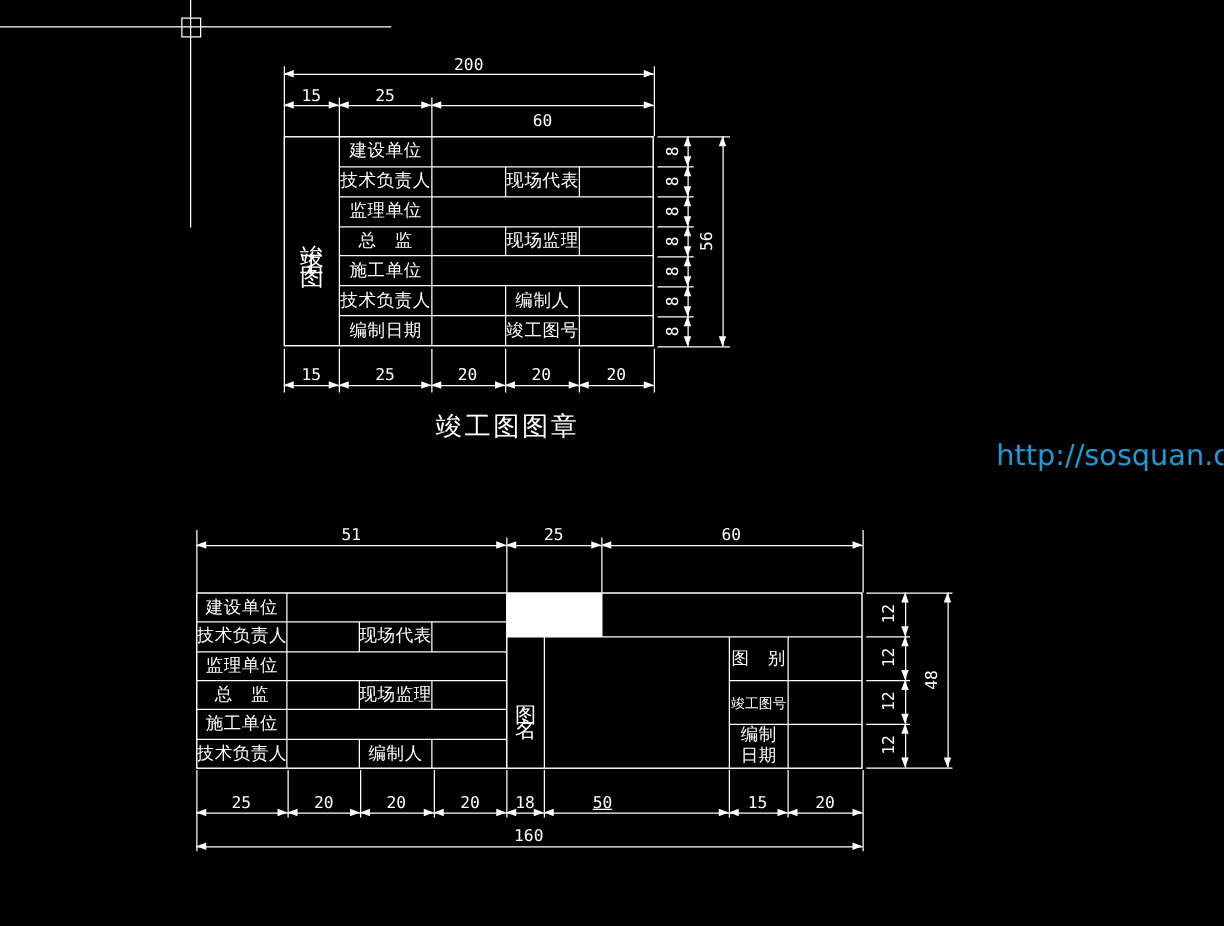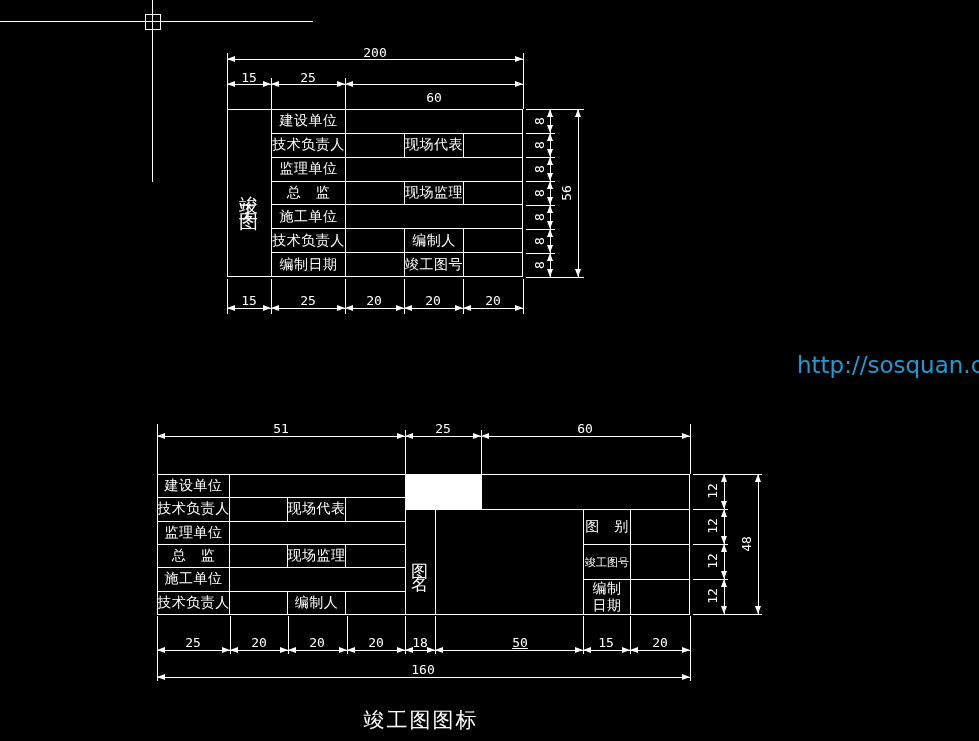--- a/index.html
+++ b/index.html
@@ -121,20 +121,21 @@
   <span class="dlabr" style="left:539px;top:121px;">8</span>
   <span class="dlabr" style="left:539px;top:145px;">8</span>
   <span class="dlabr" style="left:539px;top:169px;">8</span>
   <span class="dlabr" style="left:539px;top:193px;">8</span>
   <span class="dlabr" style="left:539px;top:217px;">8</span>
   <span class="dlabr" style="left:539px;top:241px;">8</span>
   <span class="dlabr" style="left:539px;top:265px;">8</span>
   <div class="dv" style="left:578px;top:109px;height:168px;"></div>
   <span class="dlabr" style="left:566px;top:193px;">56</span>
 
+  <div class="caption" style="left:406px;top:327px;">竣工图图章</div>
 
   <div class="watermark" style="left:797px;top:352px;">http://sosquan.cn</div>
 
   <div class="tbl" style="left:157px;top:474px;width:247px;height:139px;grid-template-columns:71px 57px 57px 1fr;grid-template-rows:repeat(6,1fr);">
     <div class="cell" style="grid-row:1;grid-column:1;">建设单位</div>
     <div class="cell" style="grid-row:1;grid-column:2/5;"></div>
     <div class="cell" style="grid-row:2;grid-column:1;">技术负责人</div>
     <div class="cell" style="grid-row:2;grid-column:2;"></div>
     <div class="cell" style="grid-row:2;grid-column:3;">现场代表</div>
     <div class="cell" style="grid-row:2;grid-column:4;"></div>
@@ -195,21 +196,21 @@
   <div class="ds" style="left:347px;top:650px;width:58px;"></div>
   <div class="ds" style="left:405px;top:650px;width:30px;"></div>
   <div class="ds" style="left:435px;top:650px;width:148px;"></div>
   <div class="ds" style="left:583px;top:650px;width:47px;"></div>
   <div class="ds" style="left:630px;top:650px;width:60px;"></div>
   <span class="dlab" style="left:193px;top:635px;">25</span>
   <span class="dlab" style="left:259px;top:635px;">20</span>
   <span class="dlab" style="left:317px;top:635px;">20</span>
   <span class="dlab" style="left:376px;top:635px;">20</span>
   <span class="dlab" style="left:420px;top:635px;">18</span>
-  <span class="dlab" style="left:520px;top:635px;text-decoration:underline;">50</span>
+  <span class="dlab" style="left:482px;top:635px;text-decoration:underline;">50</span>
   <span class="dlab" style="left:606px;top:635px;">15</span>
   <span class="dlab" style="left:660px;top:635px;">20</span>
   <div class="ds" style="left:157px;top:677px;width:533px;"></div>
   <span class="dlab" style="left:423px;top:662px;">160</span>
 
   <div class="lh" style="left:693px;top:474px;width:69px;"></div>
   <div class="lh" style="left:693px;top:509px;width:35px;"></div>
   <div class="lh" style="left:693px;top:544px;width:35px;"></div>
   <div class="lh" style="left:693px;top:579px;width:35px;"></div>
   <div class="lh" style="left:693px;top:614px;width:69px;"></div>
@@ -217,15 +218,14 @@
   <div class="dv" style="left:724px;top:509px;height:35px;"></div>
   <div class="dv" style="left:724px;top:544px;height:35px;"></div>
   <div class="dv" style="left:724px;top:579px;height:35px;"></div>
   <span class="dlabr" style="left:712px;top:491px;">12</span>
   <span class="dlabr" style="left:712px;top:526px;">12</span>
   <span class="dlabr" style="left:712px;top:561px;">12</span>
   <span class="dlabr" style="left:712px;top:596px;">12</span>
   <div class="dv" style="left:758px;top:474px;height:140px;"></div>
   <span class="dlabr" style="left:746px;top:544px;">48</span>
 
-  <div class="caption" style="left:421px;top:706px;">竣工图图标</div>
 
 </div>
 
 </body></html>

